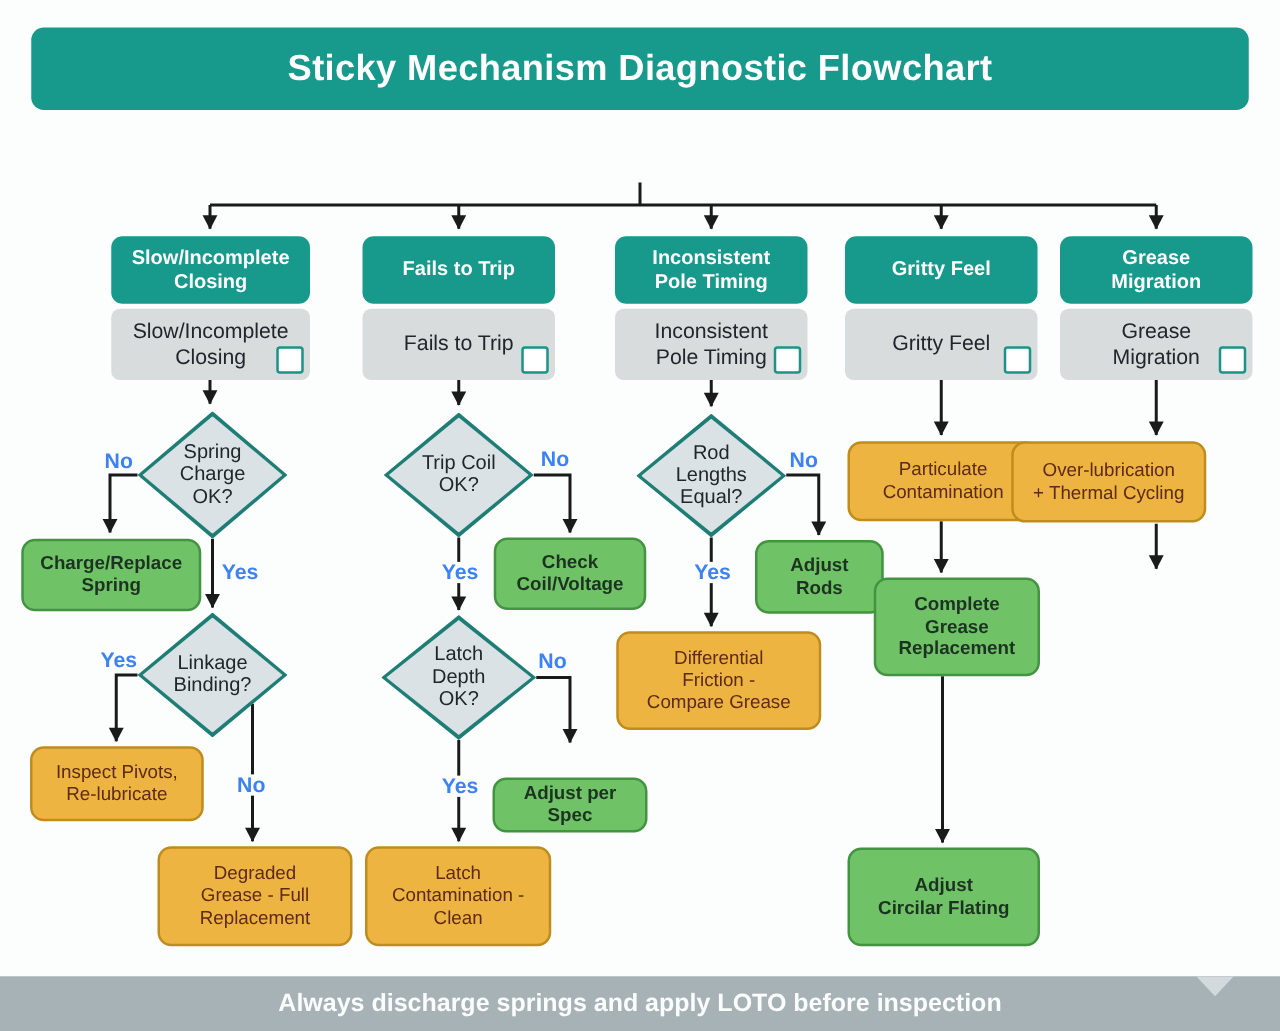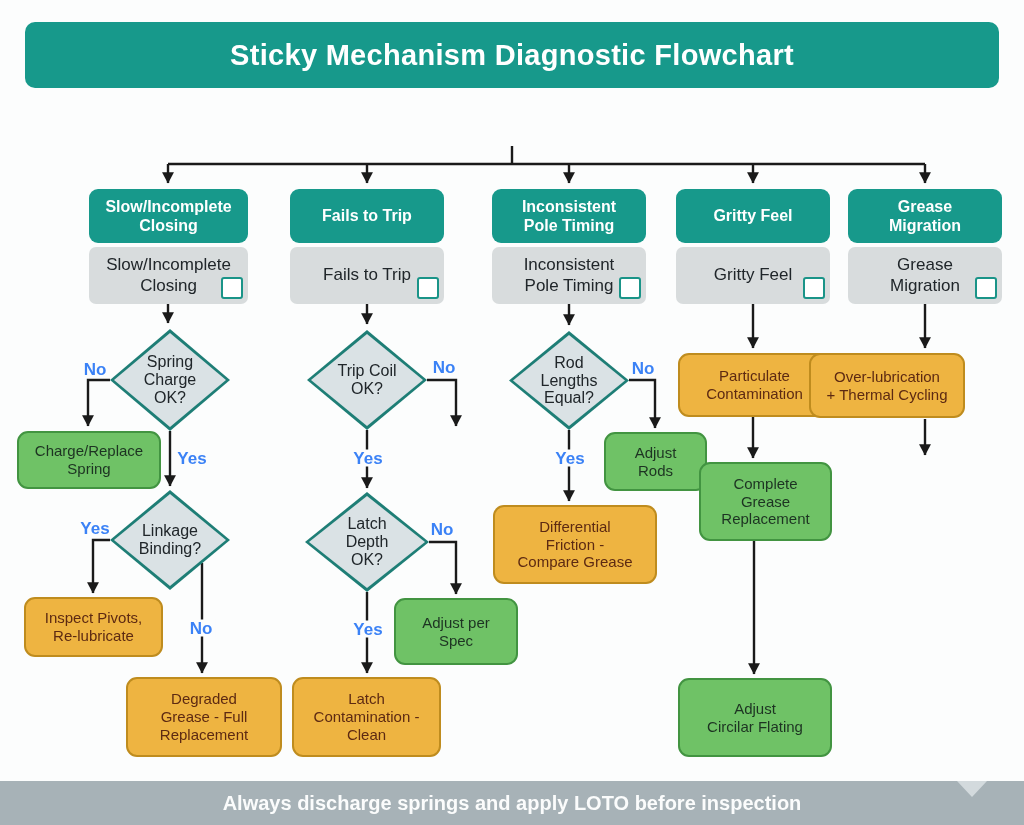--- a/index.html
+++ b/index.html
@@ -30,21 +30,21 @@
   }
   .checkbox{
     position:absolute;right:5px;bottom:5px;width:22px;height:22px;
     background:#ffffff;border:2.5px solid var(--checkbox-border);
     border-radius:3px;box-sizing:border-box;
   }
   .action{
     border-radius:11px;border:2.5px solid;padding:3px 5px;
     font-size:15px;line-height:1.18;align-items:center;
   }
-  .action.green{background:var(--green-fill);border-color:var(--green-border);color:var(--green-text);}
+  .action.green{background:var(--green-fill);border-color:var(--green-border);color:var(--green-text);font-weight:bold;}
   .action.orange{background:var(--orange-fill);border-color:var(--orange-border);color:var(--orange-text);}
 
   .diamond{position:absolute;}
   .d-border{position:absolute;inset:0;background:var(--diamond-border);
     clip-path:polygon(50% 0,100% 50%,50% 100%,0 50%);}
   .d-fill{position:absolute;inset:4px;background:var(--diamond-fill);
     clip-path:polygon(50% 0,100% 50%,50% 100%,0 50%);}
   .d-label{position:absolute;inset:0;display:flex;align-items:center;justify-content:center;
     text-align:center;font-size:16px;line-height:1.12;color:var(--text);}
 
@@ -184,21 +184,24 @@
     <span>Charge/Replace
 Spring</span></div>
   <div class="abs flex action orange pre" style="left:24px;top:597px;width:139px;height:60px">
     <span>Inspect Pivots,
 Re-lubricate</span></div>
   <div class="abs flex action orange pre" style="left:126px;top:677px;width:156px;height:80px">
     <span>Degraded
 Grease - Full
 Replacement</span></div>
 
-  <div class="abs flex action green pre" style="left:394px;top:598px;width:124px;height:67px">
+  <div class="abs flex action green pre" style="left:395px;top:430px;width:122px;height:58px">
+    <span>Check
+Coil/Voltage</span></div>
+  <div class="abs flex action green pre" style="left:394px;top:622px;width:124px;height:44px">
     <span>Adjust per
 Spec</span></div>
   <div class="abs flex action orange pre" style="left:292px;top:677px;width:149px;height:80px">
     <span>Latch
 Contamination -
 Clean</span></div>
 
   <div class="abs flex action green pre" style="left:604px;top:432px;width:103px;height:59px">
     <span>Adjust
 Rods</span></div>

